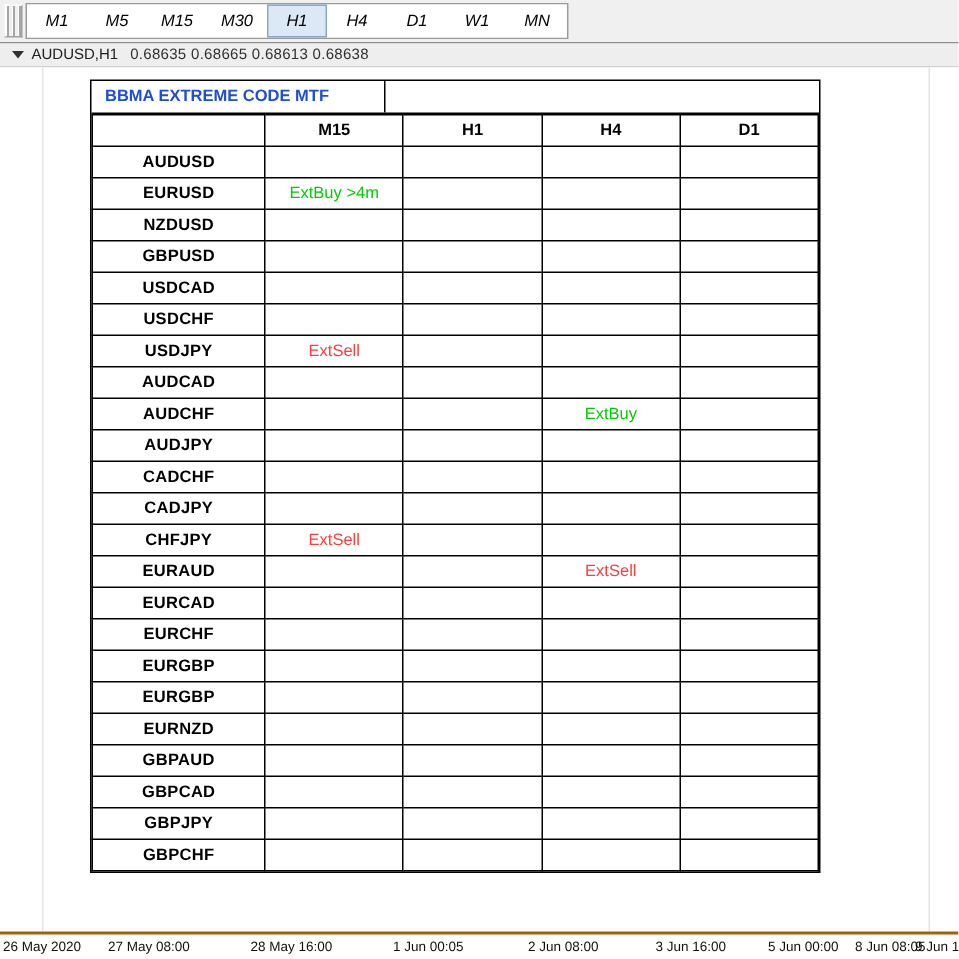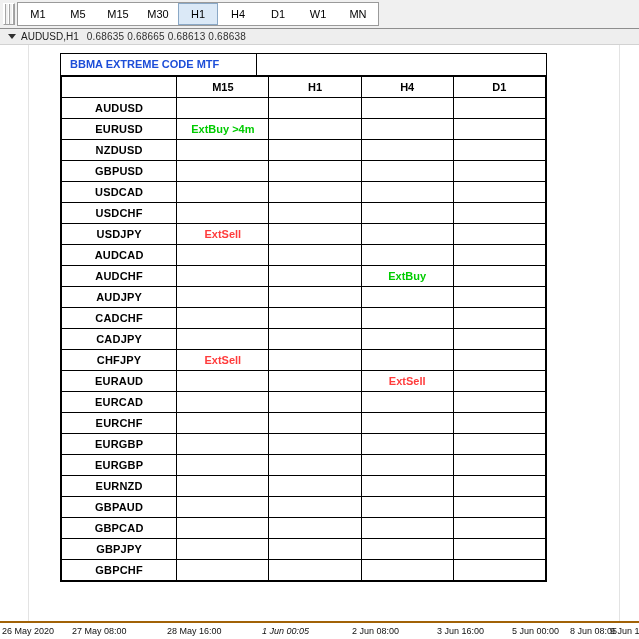--- a/index.html
+++ b/index.html
@@ -43,20 +43,21 @@
     border-right: 1px solid #a0a0a0;
     border-bottom: 1px solid #a0a0a0;
   }
   .tf-strip {
     display: flex;
     align-items: center;
     height: 22px;
     margin-top: 2px;
     background: #ffffff;
     border: 1px solid #9a9a9a;
+    font-style: italic;
   }
   .tf-btn {
     min-width: 28px;
     height: 20px;
     line-height: 20px;
     padding: 0 5px;
     text-align: center;
     font-size: 11px;
     color: #000000;
     background: #ffffff;
@@ -177,21 +178,21 @@
     font-size: 11px;
   }
   .col-sym { width: 115px; }
   .col-tf  { width: 92px; }
   .sym-cell {
     font-weight: bold;
     font-size: 11px;
     letter-spacing: 0.2px;
   }
   .sig {
-    font-weight: bold;
+    font-weight: normal;
     font-size: 11px;
   }
   .sig-buy  { color: #00cc00; }
   .sig-sell { color: #ff3b3b; }
 
   
   .time-axis {
     position: absolute;
     left: 0;
     bottom: 0;
@@ -427,21 +428,21 @@
               </tr>
             </tbody>
         </table>
       </div>
     </div>
 
     <div class="time-axis" id="time-axis">
         <span style="left: 2px;">26 May 2020</span>
         <span style="left: 72px;">27 May 08:00</span>
         <span style="left: 167px;">28 May 16:00</span>
-        <span style="left: 262px; font-style: italic;">1 Jun 00:05</span>
+        <span style="left: 262px;">1 Jun 00:05</span>
         <span style="left: 352px;">2 Jun 08:00</span>
         <span style="left: 437px;">3 Jun 16:00</span>
         <span style="left: 512px;">5 Jun 00:00</span>
         <span style="left: 570px;">8 Jun 08:05</span>
         <span style="left: 610px;">9 Jun 16:</span>
       </div>
   </div>
 </div>
 
 </body></html>

